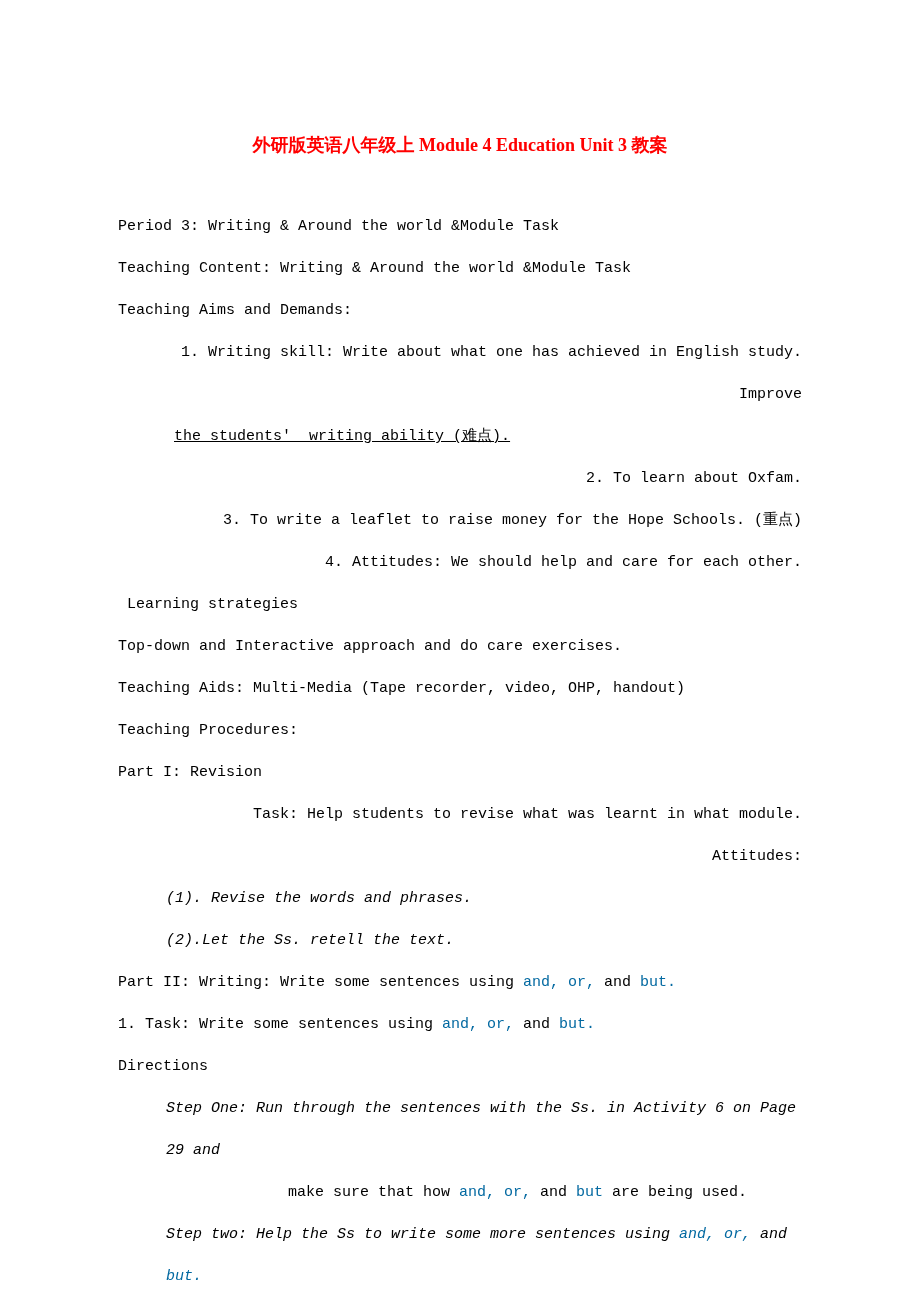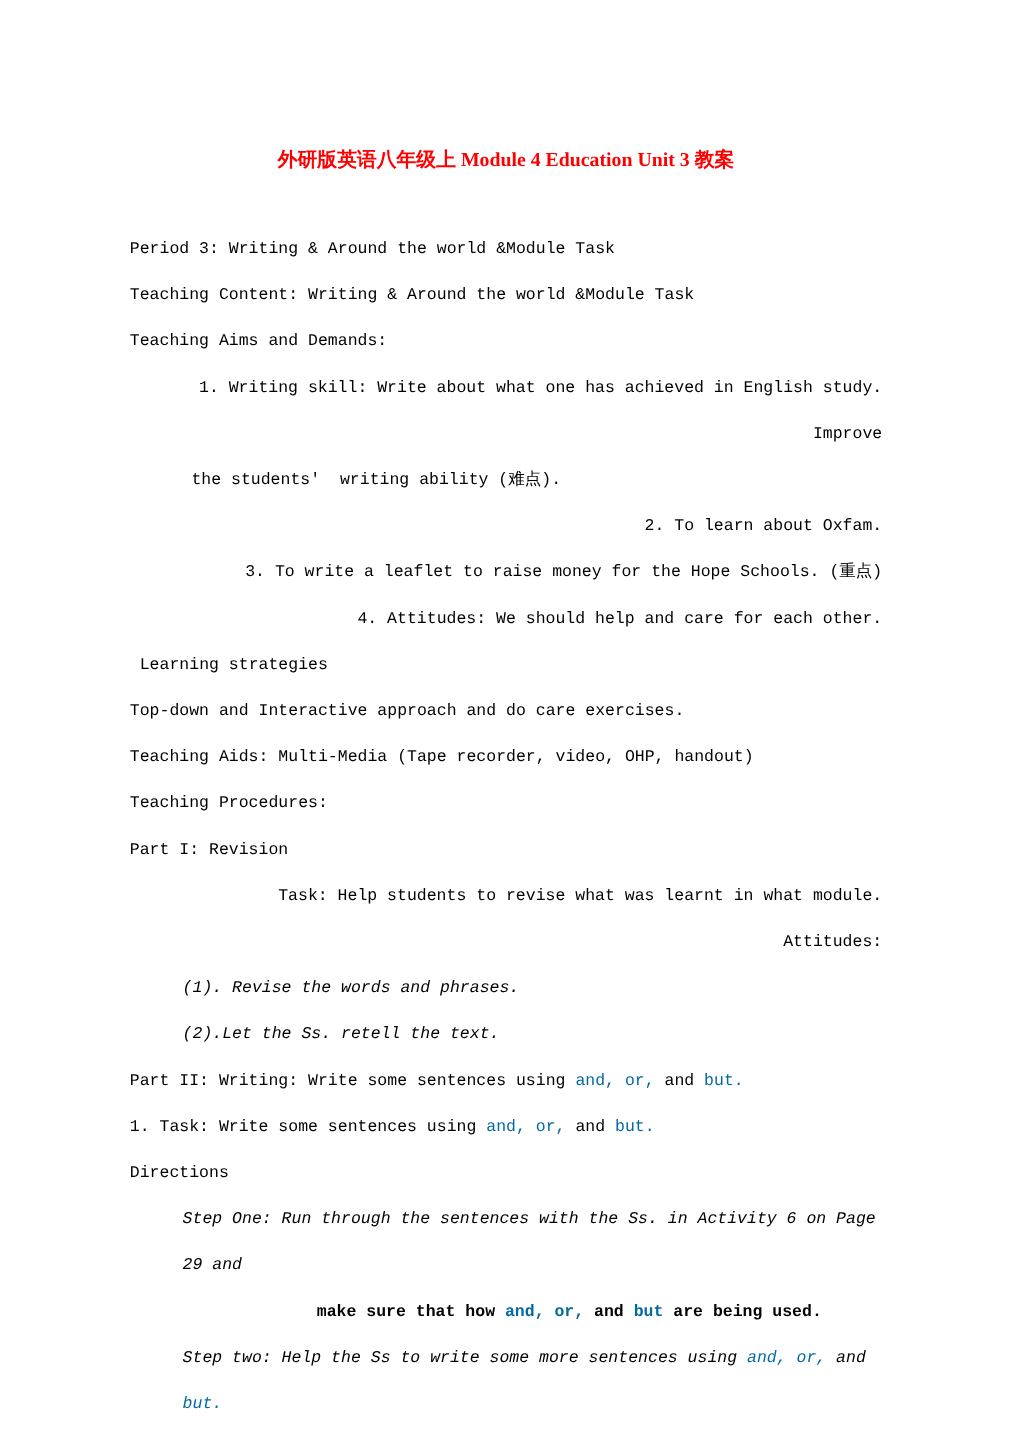--- a/index.html
+++ b/index.html
@@ -17,22 +17,22 @@
     color: #ff0000;
     font-weight: bold;
     text-align: center;
     font-size: 18px;
     margin-bottom: 36px;
     font-family: "SimSun", "STSong", serif;
   }
   .line { white-space: pre-wrap; }
   .indent-1 { padding-left: 24px; text-align: right; }
   .indent-2 { padding-left: 48px; font-style: italic; }
-  .indent-3 { padding-left: 56px; }
-  .indent-cont { padding-left: 170px; font-weight: bold; }
+  .indent-3 { padding-left: 56px; text-decoration: underline; }
+  .indent-cont { padding-left: 170px; }
   .kw { color: #0369a1; }
 </style>
 </head>
 <body>
 
 <div class="title">外研版英语八年级上 Module 4 Education Unit 3 教案</div>
 
 <div class="line">Period 3: Writing &amp; Around the world &amp;Module Task</div>
 <div class="line">Teaching Content: Writing &amp; Around the world &amp;Module Task</div>
 <div class="line">Teaching Aims and Demands:</div>

